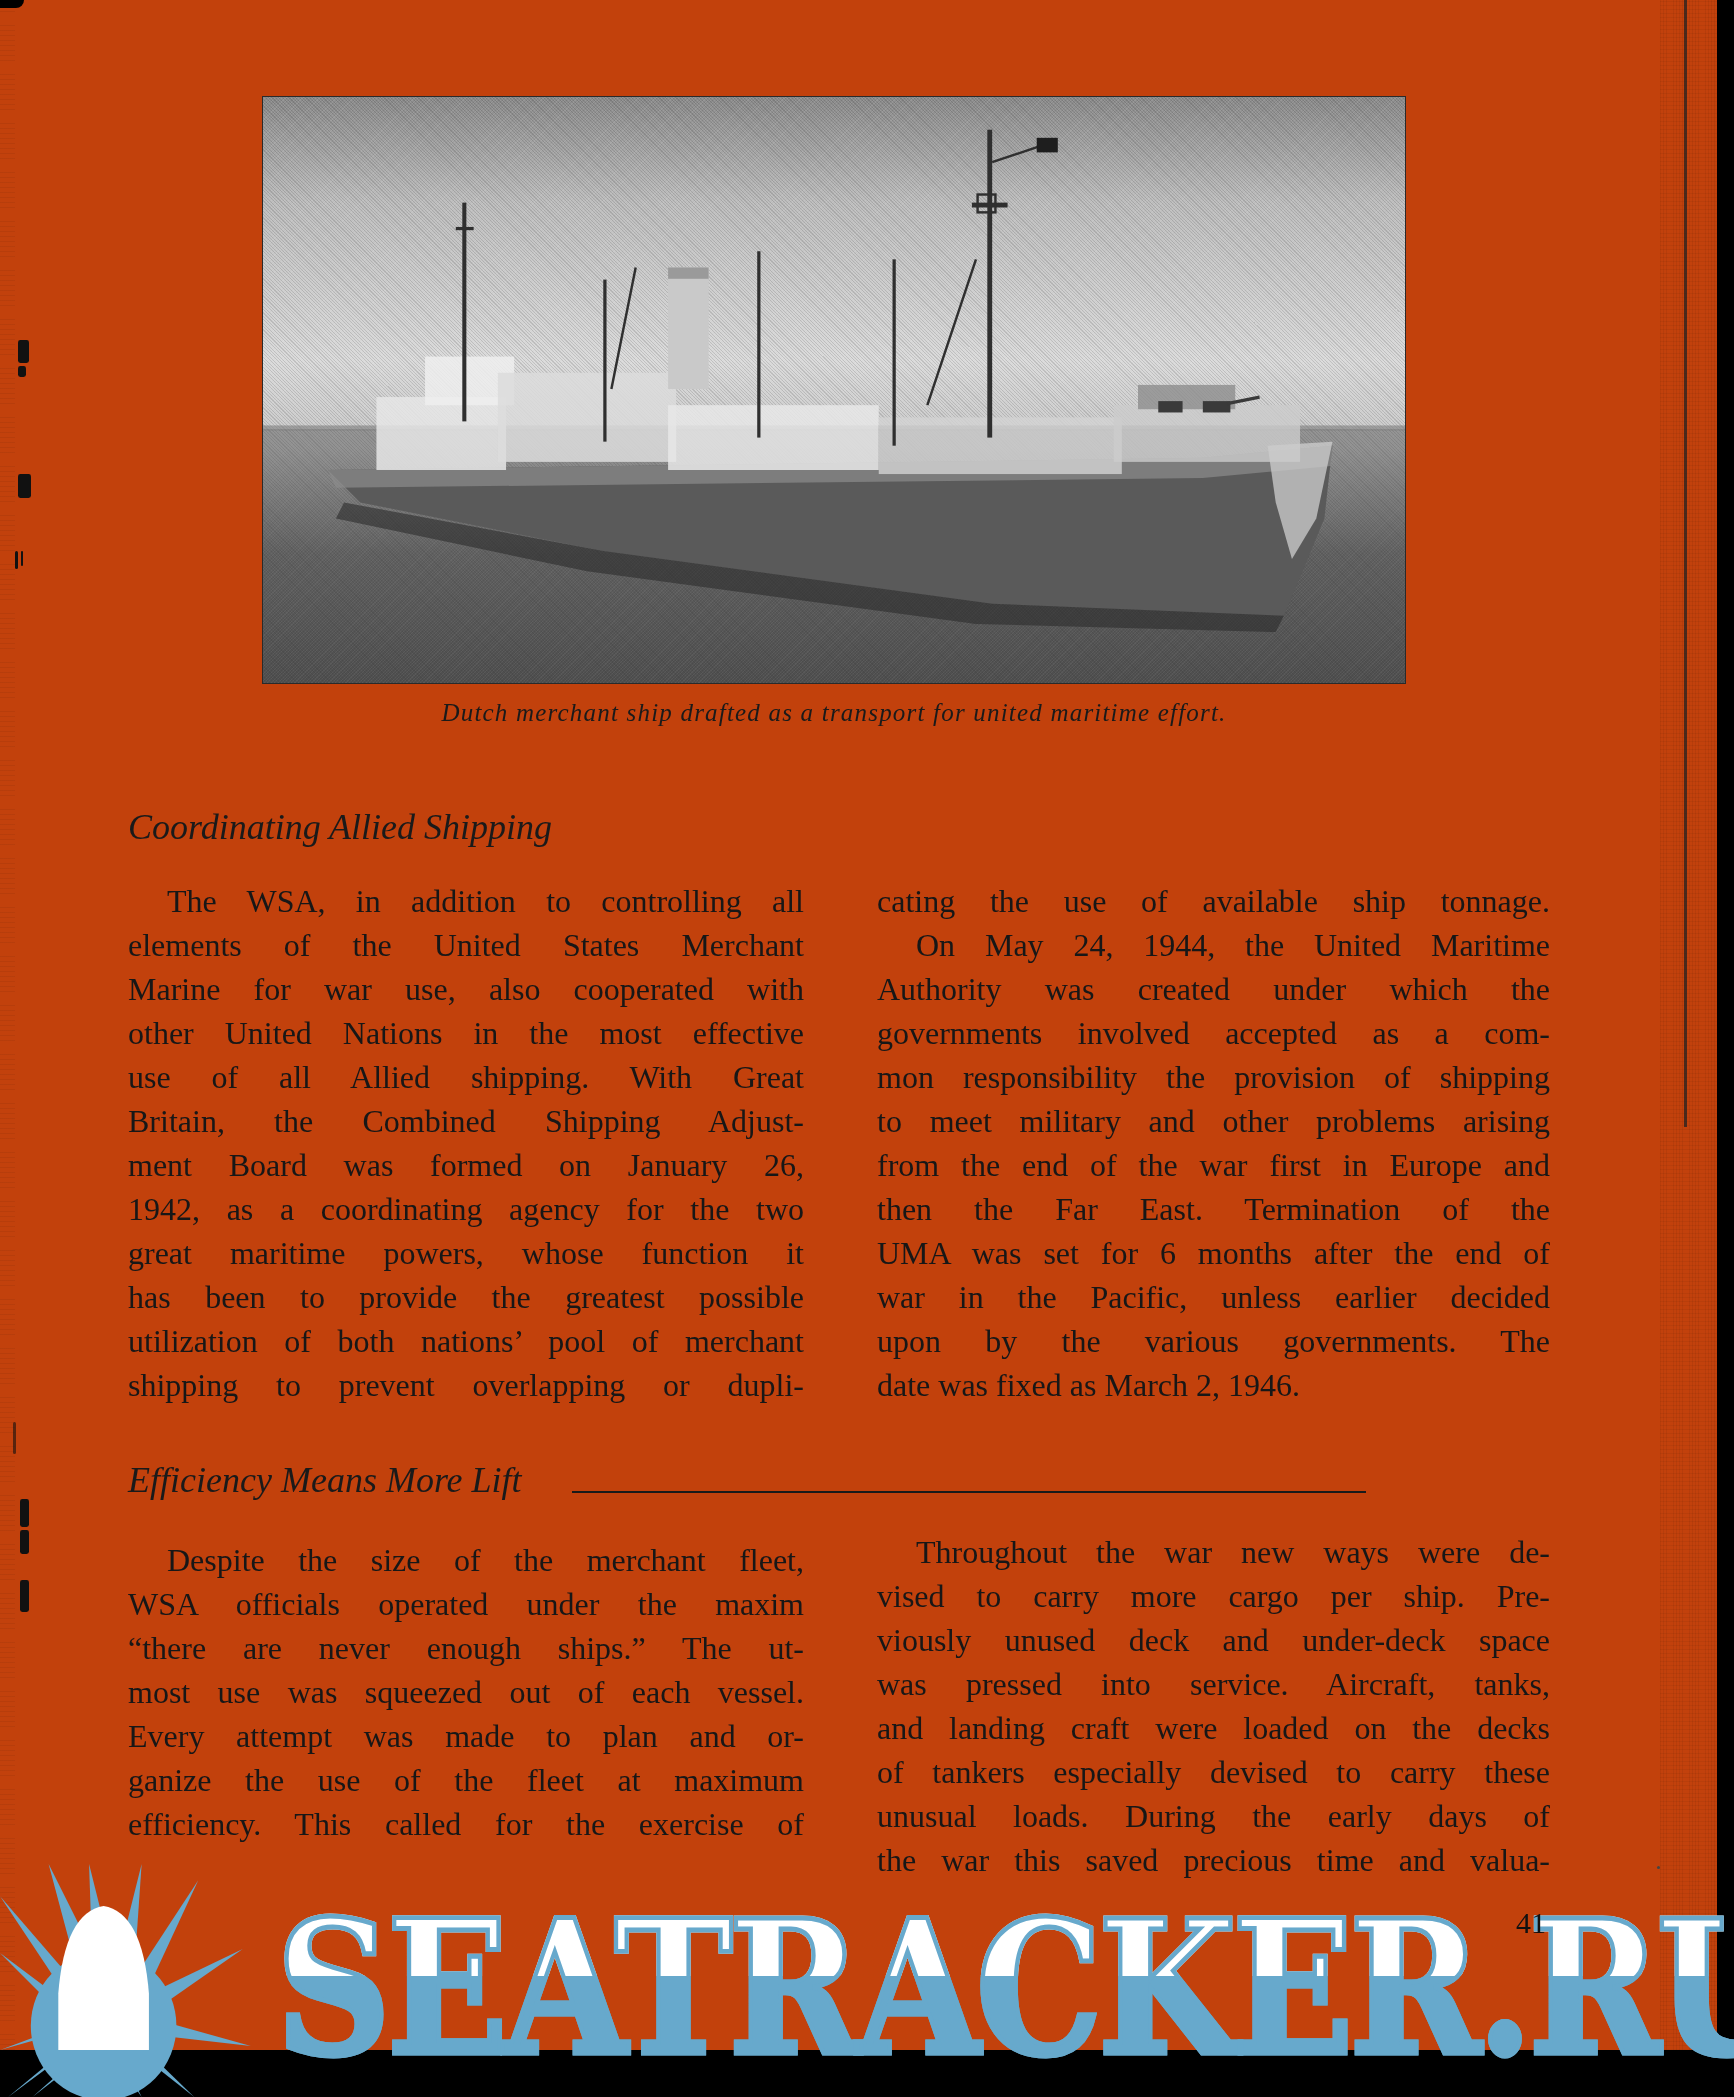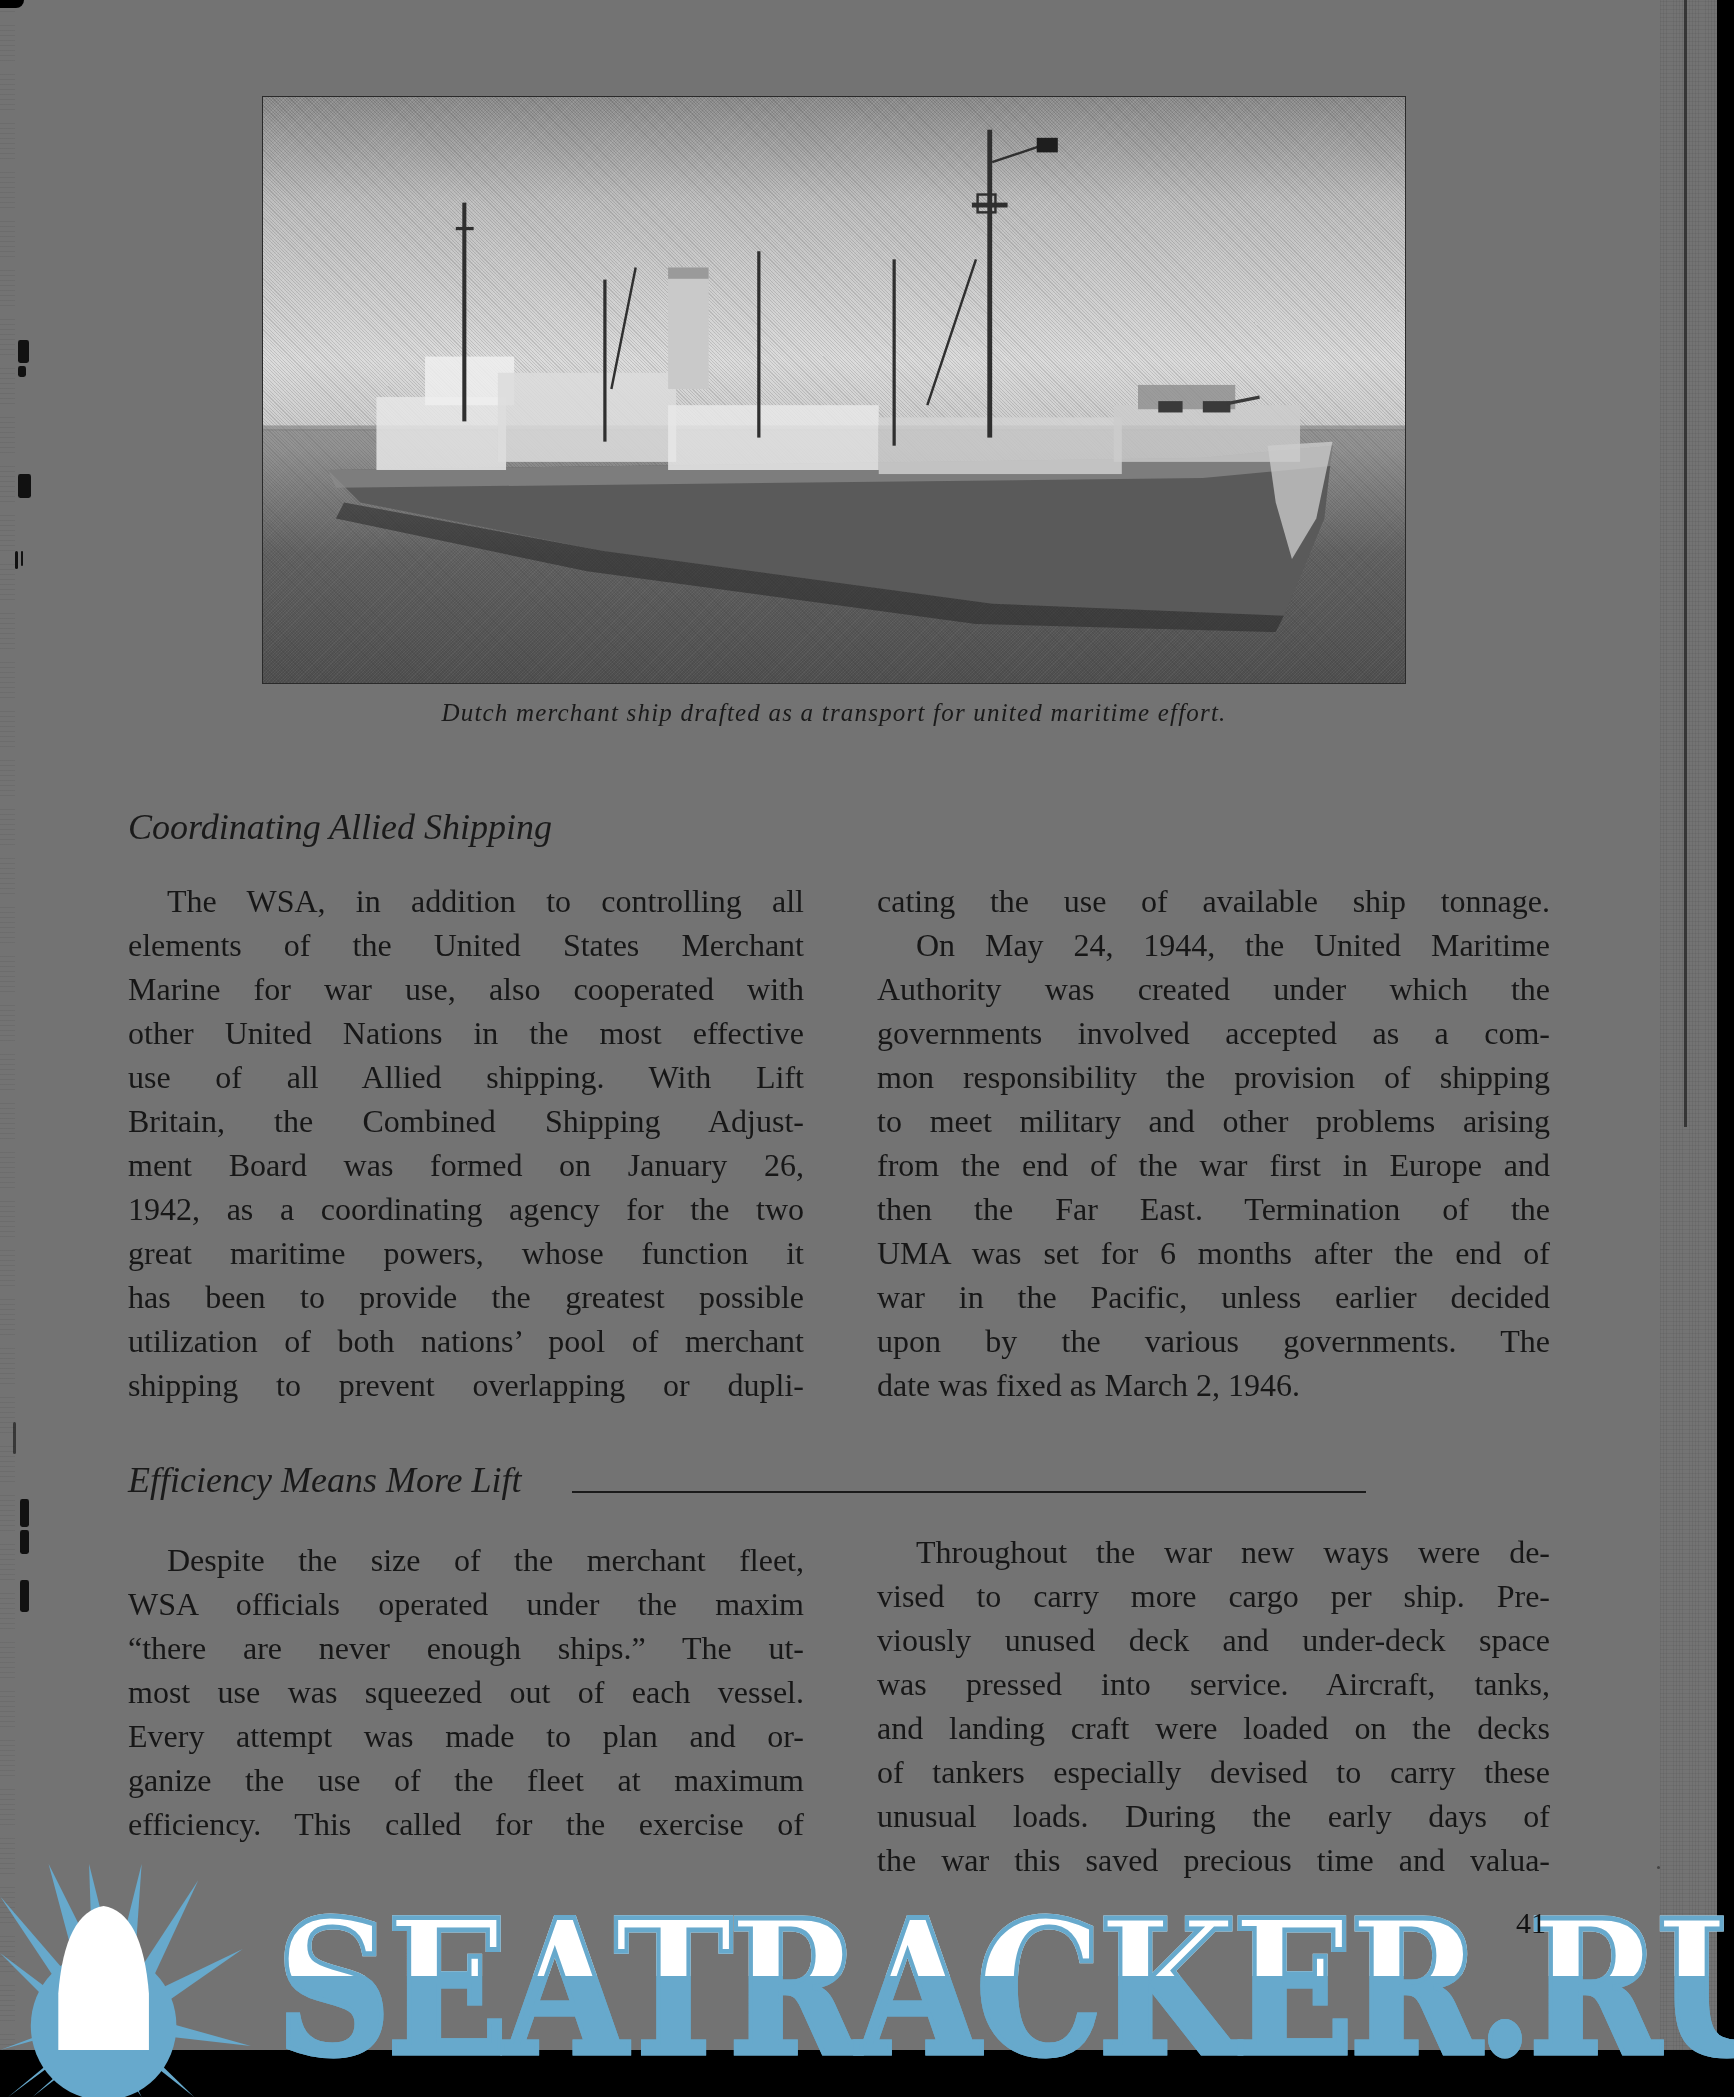--- a/index.html
+++ b/index.html
@@ -14,21 +14,21 @@
       background: #000000;
       font-family: "Liberation Serif", "DejaVu Serif", serif;
       color: #151515;
     }
     .page {
       position: absolute;
       left: 0;
       top: 0;
       width: 1717px;
       height: 2050px;
-      background: #737373;
+      background: #c2410c;
       border-bottom-right-radius: 19.5px;
       overflow: hidden;
     }
     .page-edge-right {
       position: absolute;
       right: 0;
       top: 0;
       width: 57px;
       height: 2050px;
       background:
@@ -242,21 +242,21 @@
 
   <div class="caption">Dutch merchant ship drafted as a transport for united maritime effort.</div>
 
   <div class="section-heading" style="left:128px;top:806px;">Coordinating Allied Shipping</div>
 
   <div class="col" style="left:128px;top:879px;width:676px;">
     <span class="line indent">The WSA, in addition to controlling all</span>
     <span class="line">elements of the United States Merchant</span>
     <span class="line">Marine for war use, also cooperated with</span>
     <span class="line">other United Nations in the most effective</span>
-    <span class="line">use of all Allied shipping.  With Lift</span>
+    <span class="line">use of all Allied shipping.  With Great</span>
     <span class="line">Britain, the Combined Shipping Adjust-</span>
     <span class="line">ment Board was formed on January 26,</span>
     <span class="line">1942, as a coordinating agency for the two</span>
     <span class="line">great maritime powers, whose function it</span>
     <span class="line">has been to provide the greatest possible</span>
     <span class="line">utilization of both nations’ pool of merchant</span>
     <span class="line">shipping to prevent overlapping or dupli-</span>
   </div>
 
   <div class="col" style="left:877px;top:879px;width:673px;">

